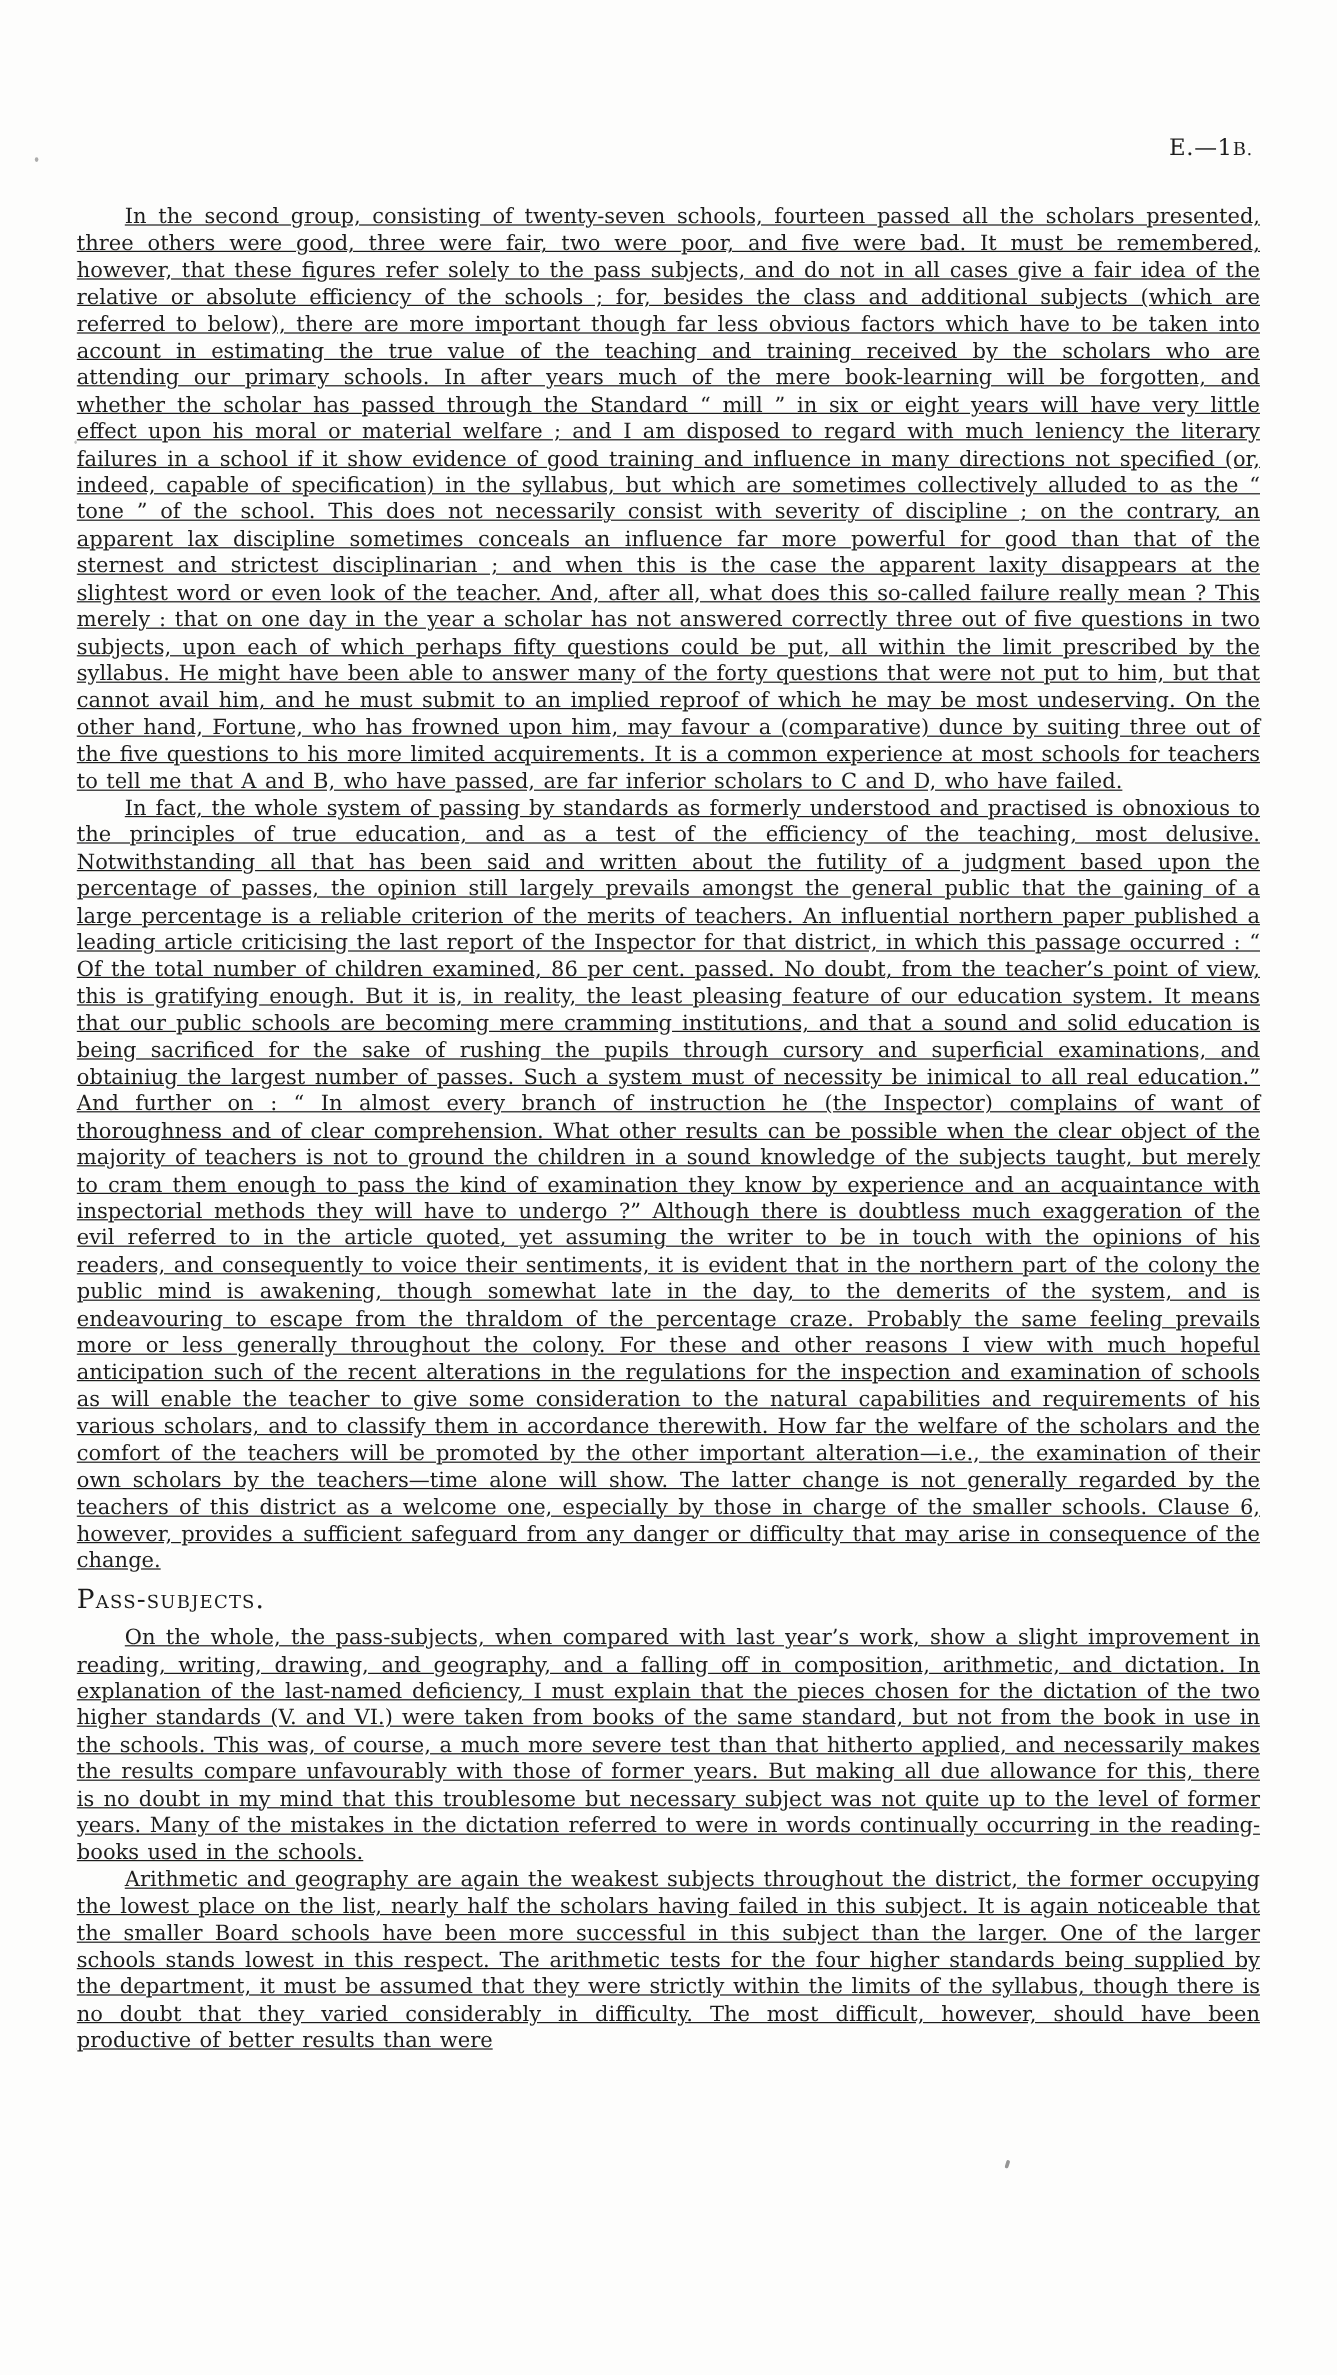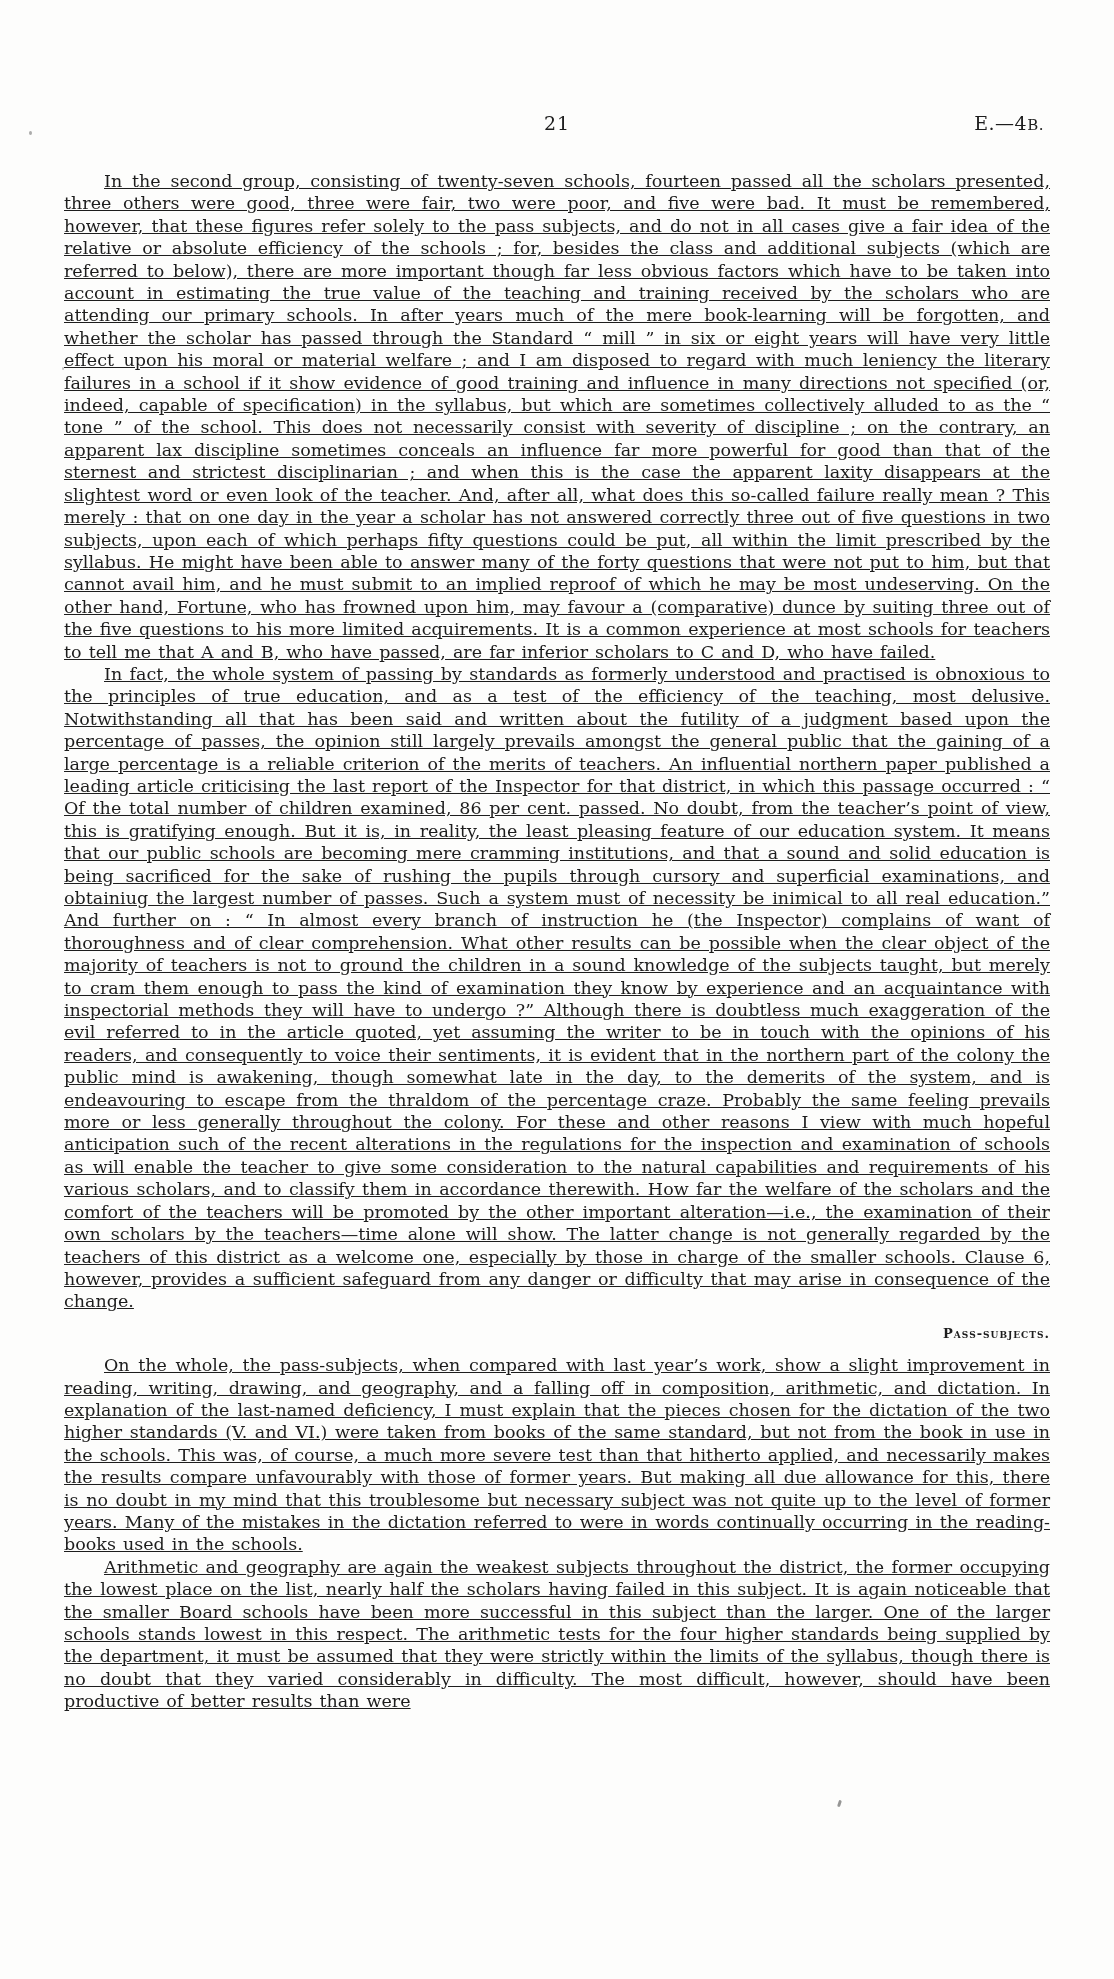--- a/index.html
+++ b/index.html
@@ -49,23 +49,23 @@
     line-height: 22.4px;
     word-spacing: 1.5px;
   }
   .body-para {
     margin: 0;
     text-indent: 40px;
     text-decoration: underline;
   }
   .section-heading {
     margin: 10px 0 9px 0;
-    text-align: right;
-    font-size: 13px;
-    font-weight: bold;
+    text-align: left;
+    font-size: 22px;
+    font-weight: normal;
     font-variant: small-caps;
     letter-spacing: 1px;
     text-indent: 0;
   }
   
   .speck {
     position: absolute;
     background: #6a6a6a;
     border-radius: 50%;
   }
@@ -76,22 +76,21 @@
 </head>
 <body>
 
 <div class="page">
 
   <div class="speck speck-a"></div>
   <div class="speck speck-b"></div>
   <div class="speck speck-c"></div>
 
   <header class="page-header">
-    <span class="page-number">21</span>
-    <span class="doc-ref"><span>E.—4</span><span class="small-cap">B.</span></span>
+    <span class="doc-ref"><span>E.—1</span><span class="small-cap">B.</span></span>
   </header>
 
   <main class="text-block">
     <p class="body-para">In the second group, consisting of twenty-seven schools, fourteen passed all the scholars presented, three others were good, three were fair, two were poor, and five were bad. It must be remembered, however, that these figures refer solely to the pass subjects, and do not in all cases give a fair idea of the relative or absolute efficiency of the schools ; for, besides the class and additional subjects (which are referred to below), there are more important though far less obvious factors which have to be taken into account in estimating the true value of the teaching and training received by the scholars who are attending our primary schools. In after years much of the mere book-learning will be forgotten, and whether the scholar has passed through the Standard “ mill ” in six or eight years will have very little effect upon his moral or material welfare ; and I am disposed to regard with much leniency the literary failures in a school if it show evidence of good training and influence in many directions not specified (or, indeed, capable of specification) in the syllabus, but which are sometimes collectively alluded to as the “ tone ” of the school. This does not necessarily consist with severity of discipline ; on the contrary, an apparent lax discipline sometimes conceals an influence far more powerful for good than that of the sternest and strictest disciplinarian ; and when this is the case the apparent laxity disappears at the slightest word or even look of the teacher. And, after all, what does this so-called failure really mean ? This merely : that on one day in the year a scholar has not answered correctly three out of five questions in two subjects, upon each of which perhaps fifty questions could be put, all within the limit prescribed by the syllabus. He might have been able to answer many of the forty questions that were not put to him, but that cannot avail him, and he must submit to an implied reproof of which he may be most undeserving. On the other hand, Fortune, who has frowned upon him, may favour a (comparative) dunce by suiting three out of the five questions to his more limited acquirements. It is a common experience at most schools for teachers to tell me that A and B, who have passed, are far inferior scholars to C and D, who have failed.</p>
     <p class="body-para">In fact, the whole system of passing by standards as formerly understood and practised is obnoxious to the principles of true education, and as a test of the efficiency of the teaching, most delusive. Notwithstanding all that has been said and written about the futility of a judgment based upon the percentage of passes, the opinion still largely prevails amongst the general public that the gaining of a large percentage is a reliable criterion of the merits of teachers. An influential northern paper published a leading article criticising the last report of the Inspector for that district, in which this passage occurred : “ Of the total number of children examined, 86 per cent. passed. No doubt, from the teacher’s point of view, this is gratifying enough. But it is, in reality, the least pleasing feature of our education system. It means that our public schools are becoming mere cramming institutions, and that a sound and solid education is being sacrificed for the sake of rushing the pupils through cursory and superficial examinations, and obtainiug the largest number of passes. Such a system must of necessity be inimical to all real education.” And further on : “ In almost every branch of instruction he (the Inspector) complains of want of thoroughness and of clear comprehension. What other results can be possible when the clear object of the majority of teachers is not to ground the children in a sound knowledge of the subjects taught, but merely to cram them enough to pass the kind of examination they know by experience and an acquaintance with inspectorial methods they will have to undergo ?” Although there is doubtless much exaggeration of the evil referred to in the article quoted, yet assuming the writer to be in touch with the opinions of his readers, and consequently to voice their sentiments, it is evident that in the northern part of the colony the public mind is awakening, though somewhat late in the day, to the demerits of the system, and is endeavouring to escape from the thraldom of the percentage craze. Probably the same feeling prevails more or less generally throughout the colony. For these and other reasons I view with much hopeful anticipation such of the recent alterations in the regulations for the inspection and examination of schools as will enable the teacher to give some consideration to the natural capabilities and requirements of his various scholars, and to classify them in accordance therewith. How far the welfare of the scholars and the comfort of the teachers will be promoted by the other important alteration—i.e., the examination of their own scholars by the teachers—time alone will show. The latter change is not generally regarded by the teachers of this district as a welcome one, especially by those in charge of the smaller schools. Clause 6, however, provides a sufficient safeguard from any danger or difficulty that may arise in consequence of the change.</p>
     <h2 class="section-heading">Pass-subjects.</h2>
     <p class="body-para">On the whole, the pass-subjects, when compared with last year’s work, show a slight improvement in reading, writing, drawing, and geography, and a falling off in composition, arithmetic, and dictation. In explanation of the last-named deficiency, I must explain that the pieces chosen for the dictation of the two higher standards (V. and VI.) were taken from books of the same standard, but not from the book in use in the schools. This was, of course, a much more severe test than that hitherto applied, and necessarily makes the results compare unfavourably with those of former years. But making all due allowance for this, there is no doubt in my mind that this troublesome but necessary subject was not quite up to the level of former years. Many of the mistakes in the dictation referred to were in words continually occurring in the reading-books used in the schools.</p>
     <p class="body-para">Arithmetic and geography are again the weakest subjects throughout the district, the former occupying the lowest place on the list, nearly half the scholars having failed in this subject. It is again noticeable that the smaller Board schools have been more successful in this subject than the larger. One of the larger schools stands lowest in this respect. The arithmetic tests for the four higher standards being supplied by the department, it must be assumed that they were strictly within the limits of the syllabus, though there is no doubt that they varied considerably in difficulty. The most difficult, however, should have been productive of better results than were</p>
   </main>
 

